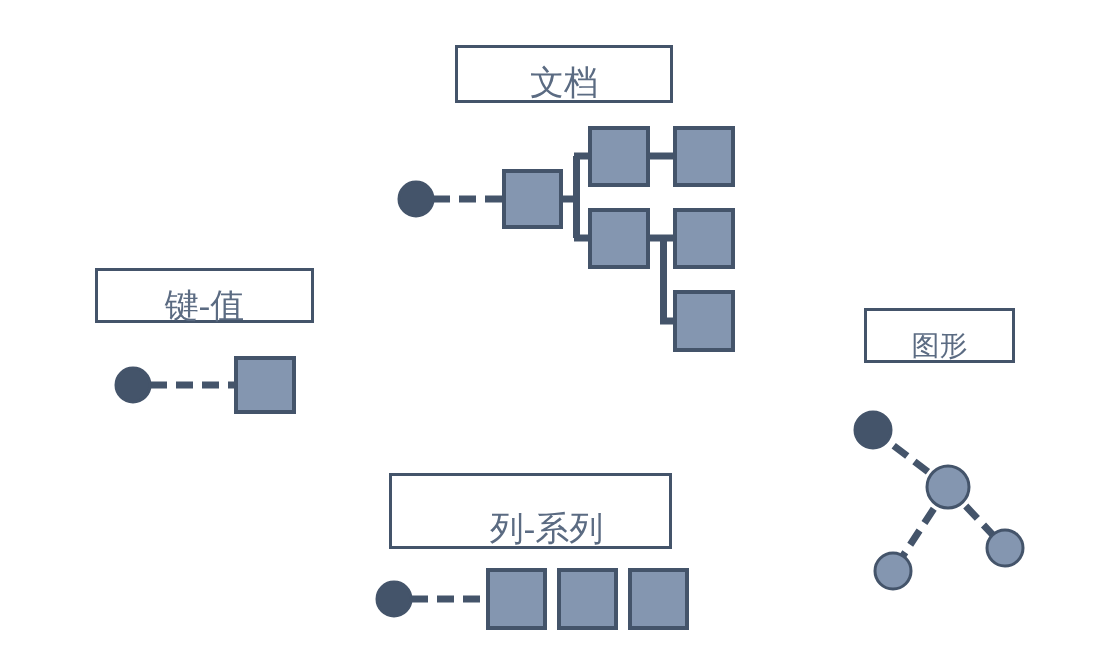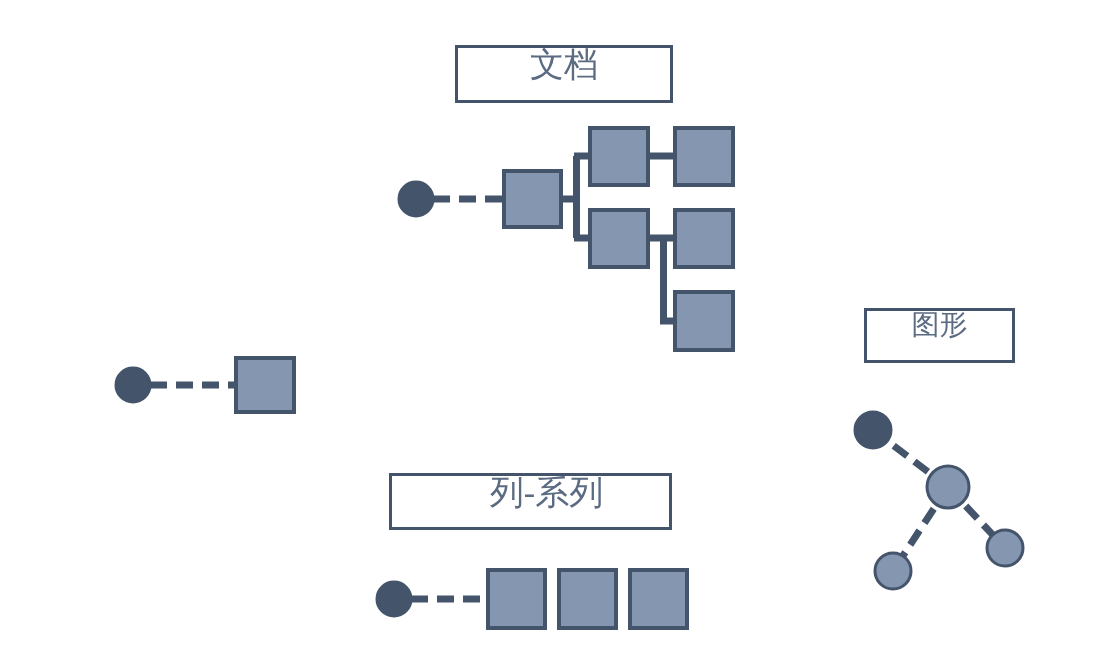--- a/index.html
+++ b/index.html
@@ -14,21 +14,21 @@
     background: #ffffff;
     overflow: hidden;
     font-family: "Liberation Serif", "DejaVu Serif", serif;
   }
   .label-box {
     position: absolute;
     box-sizing: border-box;
     background: #ffffff;
     border: 3px solid #44546a;
     display: flex;
-    align-items: flex-start;
+    align-items: flex-end;
     justify-content: center;
   }
   .label-text {
     color: #5b6b82;
     font-family: "Liberation Serif", "DejaVu Serif", serif;
     white-space: nowrap;
     line-height: 1;
   }
   .diagram-svg {
     position: absolute;
@@ -70,22 +70,25 @@
 </style>
 </head>
 <body>
 
 <div id="canvas">
 
   <div class="label-box" style="left:455px; top:45px; width:218px; height:58px;">
     <span class="label-text" style="font-size:34px;">文档</span>
   </div>
 
+  <div class="label-box" style="left:95px; top:268px; width:219px; height:55px;">
+    <span class="label-text" style="font-size:34px; transform:translateY(3px);">键-值</span>
+  </div>
 
-  <div class="label-box" style="left:389px; top:473px; width:283px; height:57px;padding-left:32px;">
+  <div class="label-box" style="left:389px; top:473px; width:283px; height:76px;padding-left:32px;">
     <span class="label-text" style="font-size:34px;">列-系列</span>
   </div>
 
   <div class="label-box" style="left:864px; top:308px; width:151px; height:55px;">
     <span class="label-text" style="font-size:28px;">图形</span>
   </div>
 
   <svg class="diagram-svg" viewBox="0 0 1120 672" xmlns="http://www.w3.org/2000/svg">
 
     <g>

